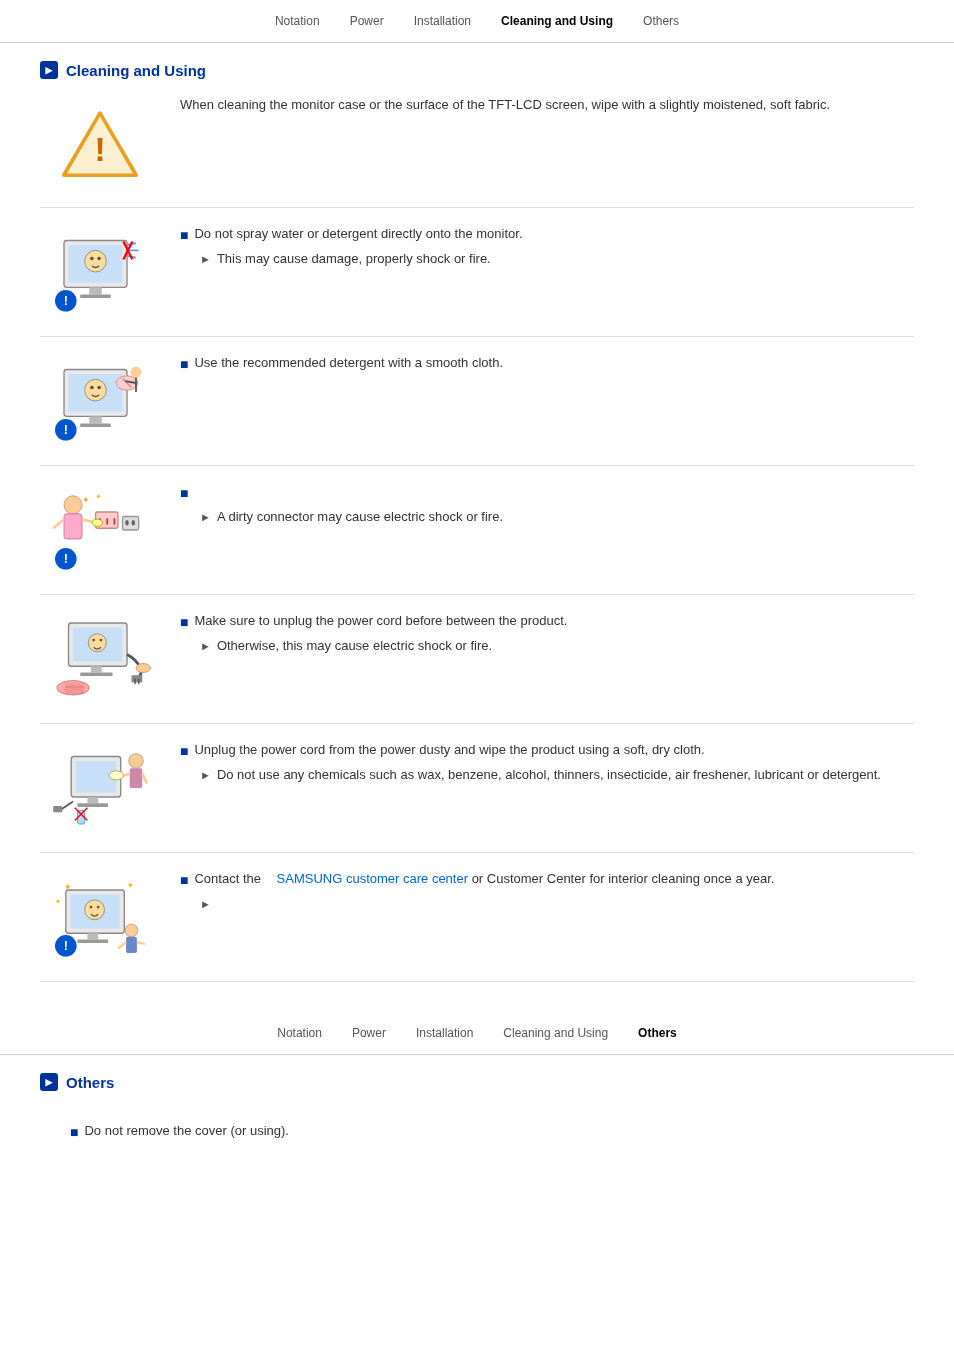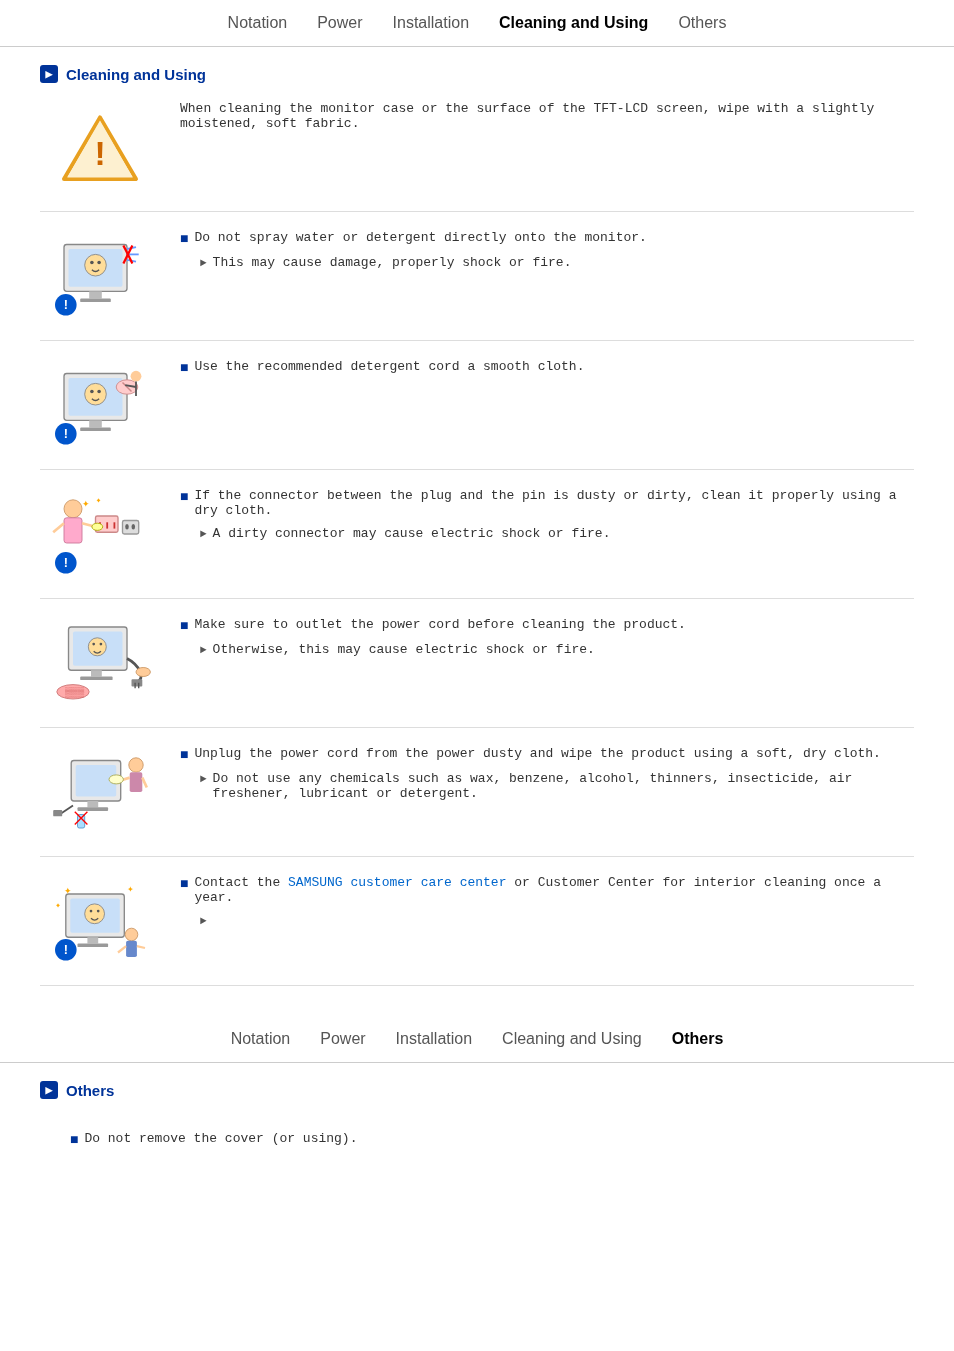--- a/index.html
+++ b/index.html
@@ -9,21 +9,21 @@
       color: #333;
       background: #fff;
       width: 954px;
     }
     .nav-bar {
       display: flex;
       justify-content: center;
       gap: 30px;
       padding: 14px 0;
       border-bottom: 1px solid #ccc;
-      font-size: 16px;
+      font-size: 12px;
       color: #555;
     }
     .nav-bar span { cursor: pointer; }
     .nav-bar span.active { font-weight: bold; color: #000; }
     .section {
       padding: 18px 40px 10px 40px;
     }
     .section-title {
       display: flex;
       align-items: center;
@@ -69,21 +69,20 @@
       position: relative;
     }
     
     .warning-triangle {
       width: 80px;
       height: 80px;
     }
     .item-content {
       flex: 1;
       padding-top: 4px;
-      font-family: Liberation Mono, monospace;
     }
     .main-point {
       display: flex;
       align-items: flex-start;
       gap: 6px;
       margin-bottom: 8px;
     }
     .main-point .bullet {
       color: #003399;
       font-size: 14px;
@@ -99,20 +98,21 @@
     }
     .sub-point .arrow {
       color: #555;
       font-size: 11px;
       flex-shrink: 0;
       margin-top: 2px;
     }
     .link-text {
       color: #0066cc;
       text-decoration: none;
+      margin-left: 12px;
     }
     
     .first-row {
       border-top: none;
       padding-top: 0;
     }
     .footer-nav {
       margin-top: 20px;
     }
     
@@ -210,21 +210,21 @@
         <line x1="100" y1="24" x2="100" y2="40" stroke="#555" stroke-width="2"></line>
         <line x1="100" y1="30" x2="88" y2="28" stroke="#555" stroke-width="2"></line>
 
         <circle cx="22" cy="82" r="12" fill="#0055cc"></circle>
         <text x="22" y="87" text-anchor="middle" font-size="14" font-weight="bold" fill="white">!</text>
       </svg>
     </div>
     <div class="item-content">
       <div class="main-point">
         <span class="bullet">■</span>
-        <span>Use the recommended detergent cord a smooth cloth.</span>
+        <span>Use the recommended detergent with a smooth cloth.</span>
       </div>
     </div>
   </div>
 
   <div class="item-row">
     <div class="img-placeholder">
       <svg class="illus" viewBox="0 0 120 100" xmlns="http://www.w3.org/2000/svg">
 
         <rect x="55" y="30" width="25" height="18" rx="2" fill="#ffcccc" stroke="#cc8888" stroke-width="1.5"></rect>
         <line x1="60" y1="37" x2="60" y2="44" stroke="#cc3333" stroke-width="2"></line>
@@ -246,21 +246,20 @@
         <text x="40" y="20" font-size="10" fill="#ffaa00">✦</text>
         <text x="55" y="15" font-size="8" fill="#ffaa00">✦</text>
 
         <circle cx="22" cy="82" r="12" fill="#0055cc"></circle>
         <text x="22" y="87" text-anchor="middle" font-size="14" font-weight="bold" fill="white">!</text>
       </svg>
     </div>
     <div class="item-content">
       <div class="main-point">
         <span class="bullet">■</span>
-        <span>If the connector between the plug and the pin is dusty or dirty, clean it properly using a dry cloth.</span>
       </div>
       <div class="sub-point">
         <span class="arrow">►</span>
         <span>A dirty connector may cause electric shock or fire.</span>
       </div>
     </div>
   </div>
 
   <div class="item-row">
     <div class="img-placeholder">
@@ -284,21 +283,21 @@
 
         <ellipse cx="108" cy="60" rx="8" ry="5" fill="#ffcc99" stroke="#cc9966" stroke-width="1"></ellipse>
 
         <ellipse cx="30" cy="82" rx="18" ry="8" fill="#ffaaaa" stroke="#cc7777" stroke-width="1"></ellipse>
         <text x="21" y="86" font-size="10" fill="#cc5555">▒▒▒</text>
       </svg>
     </div>
     <div class="item-content">
       <div class="main-point">
         <span class="bullet">■</span>
-        <span>Make sure to outlet the power cord before cleaning the product.</span>
+        <span>Make sure to unplug the power cord before between the product.</span>
       </div>
       <div class="sub-point">
         <span class="arrow">►</span>
         <span>Otherwise, this may cause electric shock or fire.</span>
       </div>
     </div>
   </div>
 
   <div class="item-row">
     <div class="img-placeholder">

